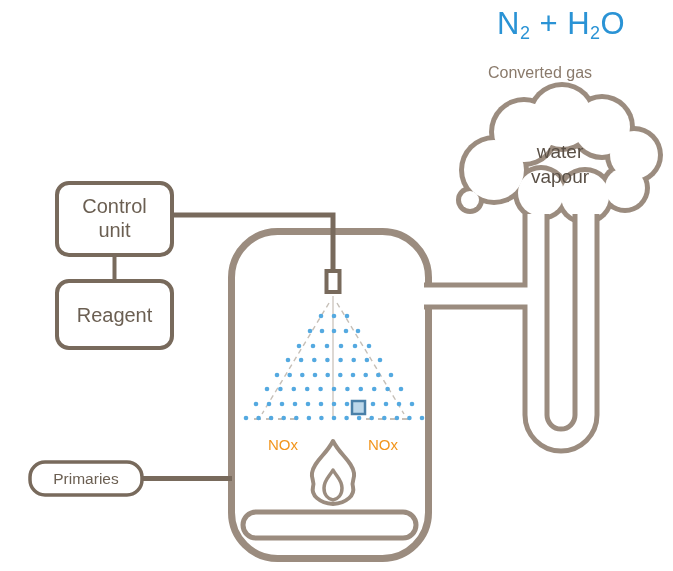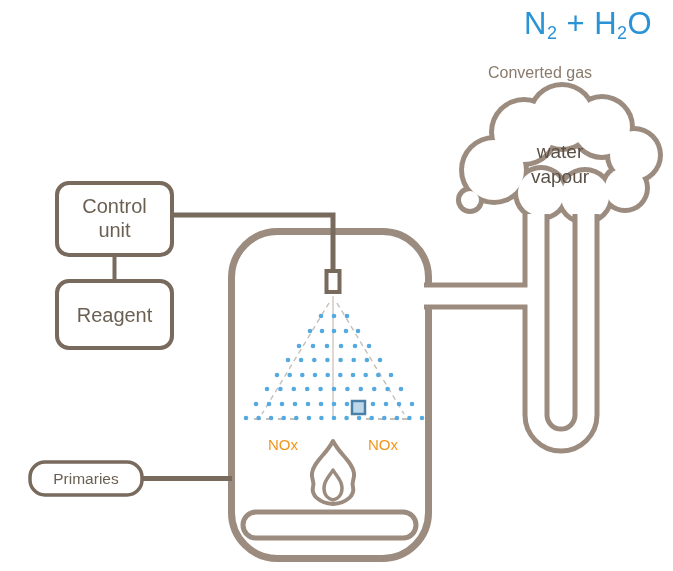--- a/index.html
+++ b/index.html
@@ -8,21 +8,20 @@
     width:673px; height:571px;
     background:#ffffff;
     font-family:"Liberation Sans", sans-serif;
     overflow:hidden;
   }
   .stage svg { position:absolute; left:0; top:0; }
   .formula {
     position:absolute; left:497px; top:6px;
     font-size:31px; color:#2a93d5; white-space:nowrap;
     letter-spacing:0.5px;
-    margin-left:27px;
   }
   .formula .sub { font-size:0.58em; position:relative; top:0.30em; }
   svg text { font-family:"Liberation Sans", sans-serif; }
   .cloud-text  { fill:#5a5046; font-size:19px; text-anchor:middle; }
   .small-brown { fill:#8a7a6b; font-size:16px; text-anchor:middle; }
   .box-text    { fill:#6b5f52; font-size:20px; text-anchor:middle; }
   .box-text-sm { fill:#6b5f52; font-size:15.5px; text-anchor:middle; }
   .nox         { fill:#f2961d; font-size:15px; text-anchor:middle; }
 </style>
 </head>

